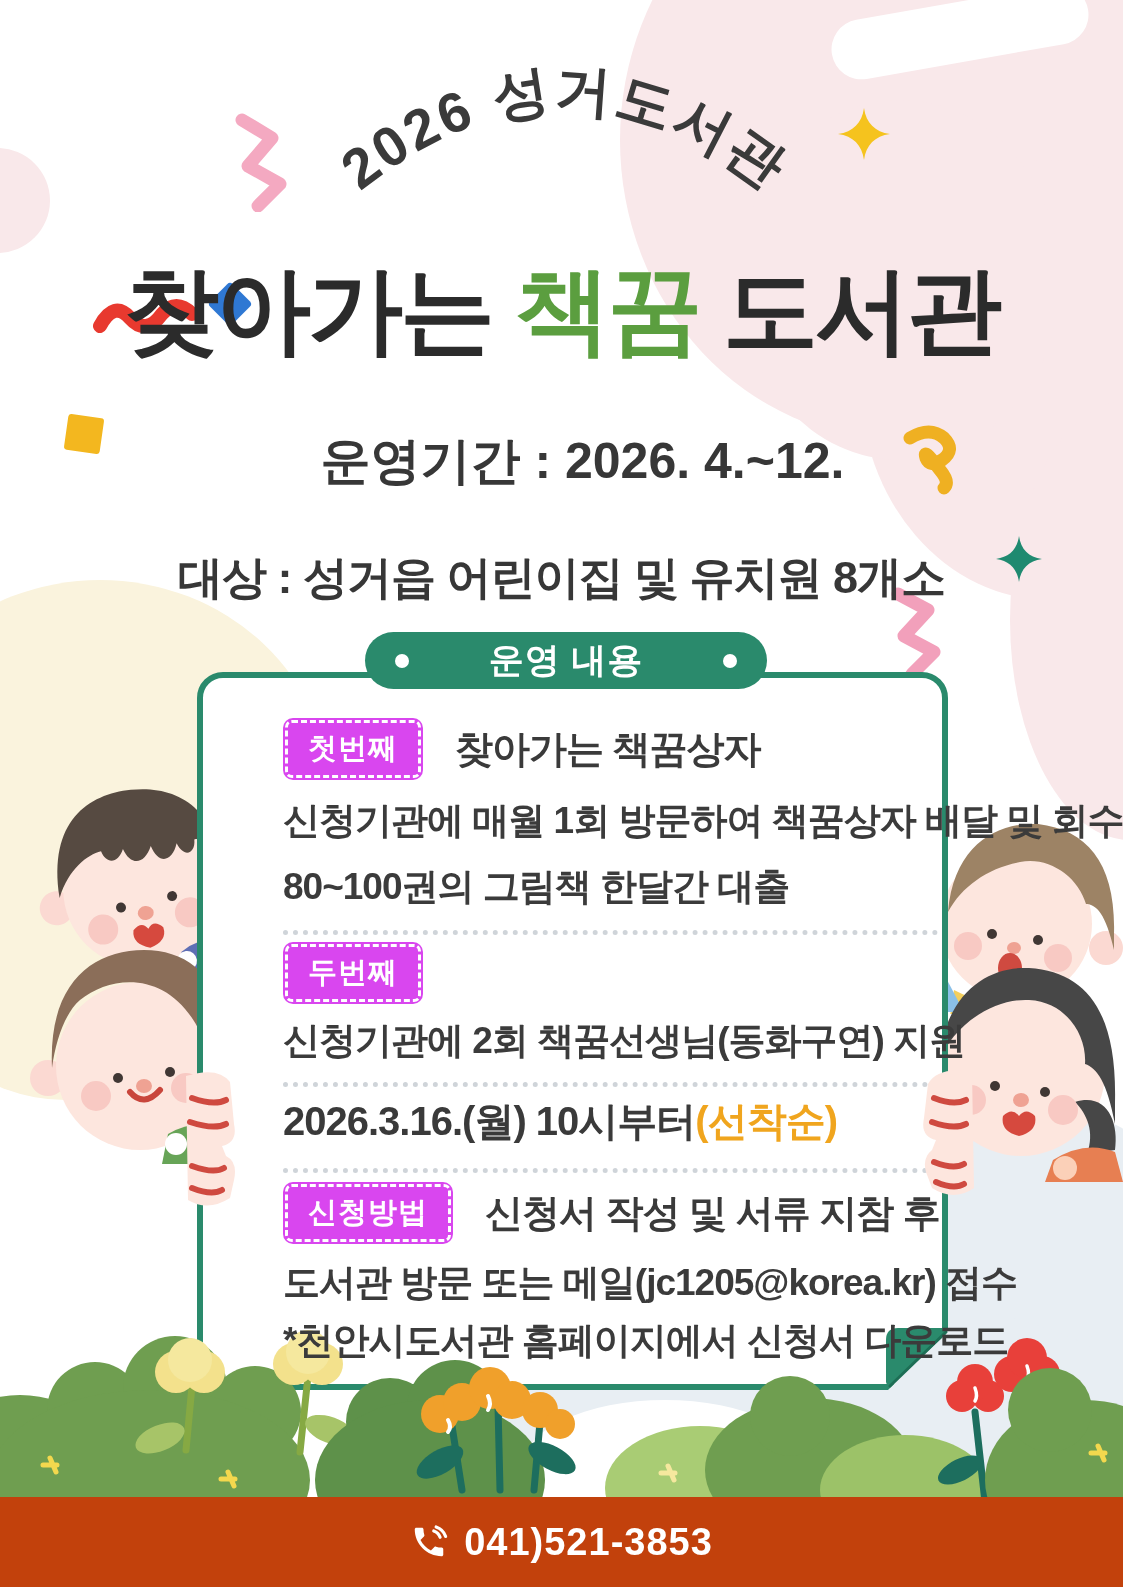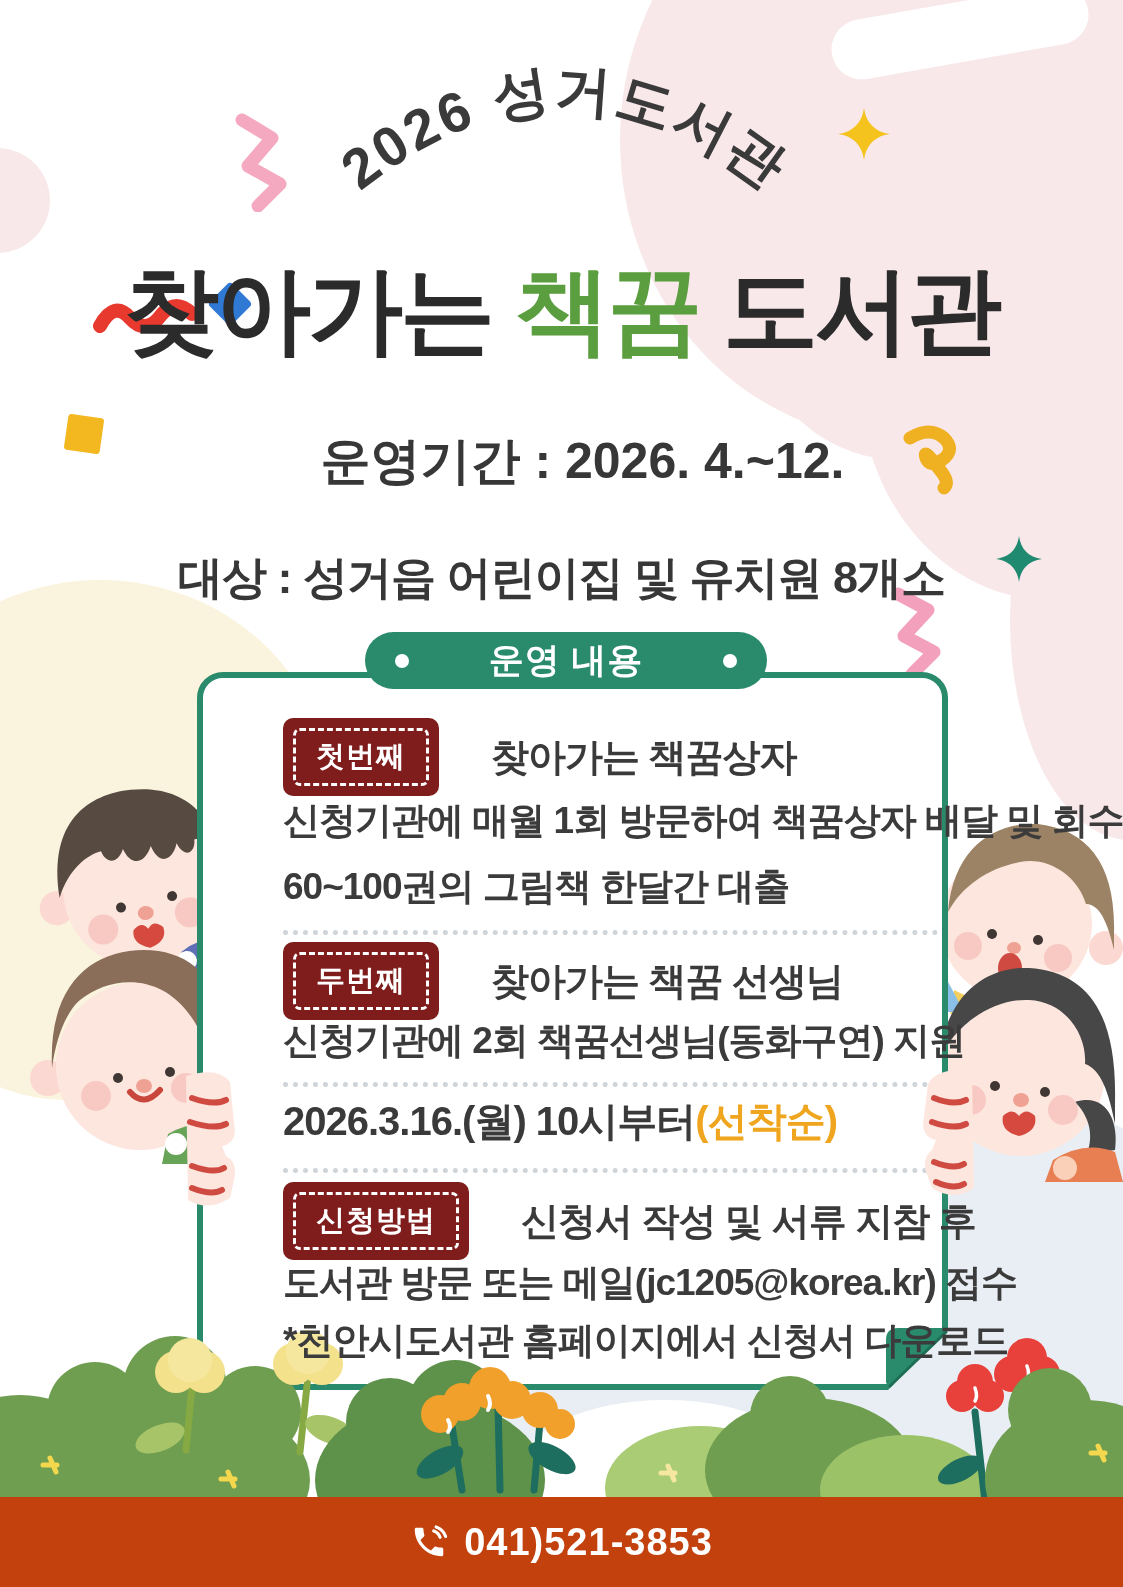--- a/index.html
+++ b/index.html
@@ -32,24 +32,24 @@
   .fold{position:absolute;left:884px;top:1326px;width:64px;height:64px;z-index:3;}
 
   .pill{position:absolute;left:365px;top:632px;width:402px;height:57px;background:#2a8a6c;
      border-radius:34px;display:flex;align-items:center;justify-content:space-between;
      padding:0 30px;box-sizing:border-box;z-index:3;}
   .pill .dot{width:14px;height:14px;border-radius:50%;background:#fff;flex:0 0 auto;}
   .pill .lbl{flex:1;text-align:center;color:#fff;font-size:35px;font-weight:800;letter-spacing:1px;white-space:nowrap;}
 
   .content{position:absolute;left:0;top:0;width:1123px;height:1587px;z-index:3;pointer-events:none;}
   .row{position:absolute;left:283px;display:flex;align-items:center;gap:32px;white-space:nowrap;}
-  .badge{background:#7f1d1d;border-radius:10px;padding:10px;flex:0 0 auto;}
+  .badge{background:#d946ef;border-radius:10px;padding:2px;flex:0 0 auto;}
   .badge span{display:block;border:3px dashed #ffffff;border-radius:7px;padding:6px 20px;
      color:#ffffff;font-size:29px;font-weight:700;letter-spacing:1px;}
-  .heading{font-size:38px;font-weight:800;color:#3a3a3a;letter-spacing:-1px;margin-left:20px;}
+  .heading{font-size:38px;font-weight:800;color:#3a3a3a;letter-spacing:-1px;}
   .date-text{font-size:40px;font-weight:800;color:#3a3a3a;letter-spacing:-1px;}
   .accent{color:#f0a51e;}
   .bodyline{position:absolute;left:283px;font-size:37px;font-weight:700;color:#3b3b3b;
      letter-spacing:-1px;white-space:nowrap;}
   .divider{position:absolute;left:283px;width:655px;border-top:5px dotted #cfd4d9;}
 
   
   .footer{position:absolute;left:0;bottom:0;width:1123px;height:90px;background:#c2410c;z-index:5;
      display:flex;align-items:center;justify-content:center;gap:16px;}
   .footer .phone{color:#ffffff;font-size:38px;font-weight:700;letter-spacing:1px;white-space:nowrap;}
@@ -205,29 +205,28 @@
 
   <div class="content">
 
     <div class="row" style="top:718px;">
       <span class="badge">
           <span>첫번째</span>
         </span>
       <span class="heading">찾아가는 책꿈상자</span>
     </div>
     <div class="bodyline" style="top:796px;">신청기관에 매월 1회 방문하여 책꿈상자 배달 및 회수</div>
-    <div class="bodyline" style="top:862px;">60~100권의 그림책 한달간 대출</div>
+    <div class="bodyline" style="top:862px;">80~100권의 그림책 한달간 대출</div>
 
     <div class="divider" style="top:930px;"></div>
 
     <div class="row" style="top:942px;">
       <span class="badge">
           <span>두번째</span>
         </span>
-      <span class="heading">찾아가는 책꿈 선생님</span>
     </div>
     <div class="bodyline" style="top:1016px;">신청기관에 2회 책꿈선생님(동화구연) 지원</div>
 
     <div class="divider" style="top:1082px;"></div>
 
     <div class="row" style="top:1094px;">
       <span class="date-text"><span>2026.3.16.(월) 10시부터</span><span class="accent">(선착순)</span></span>
     </div>
 
     <div class="divider" style="top:1168px;"></div>

